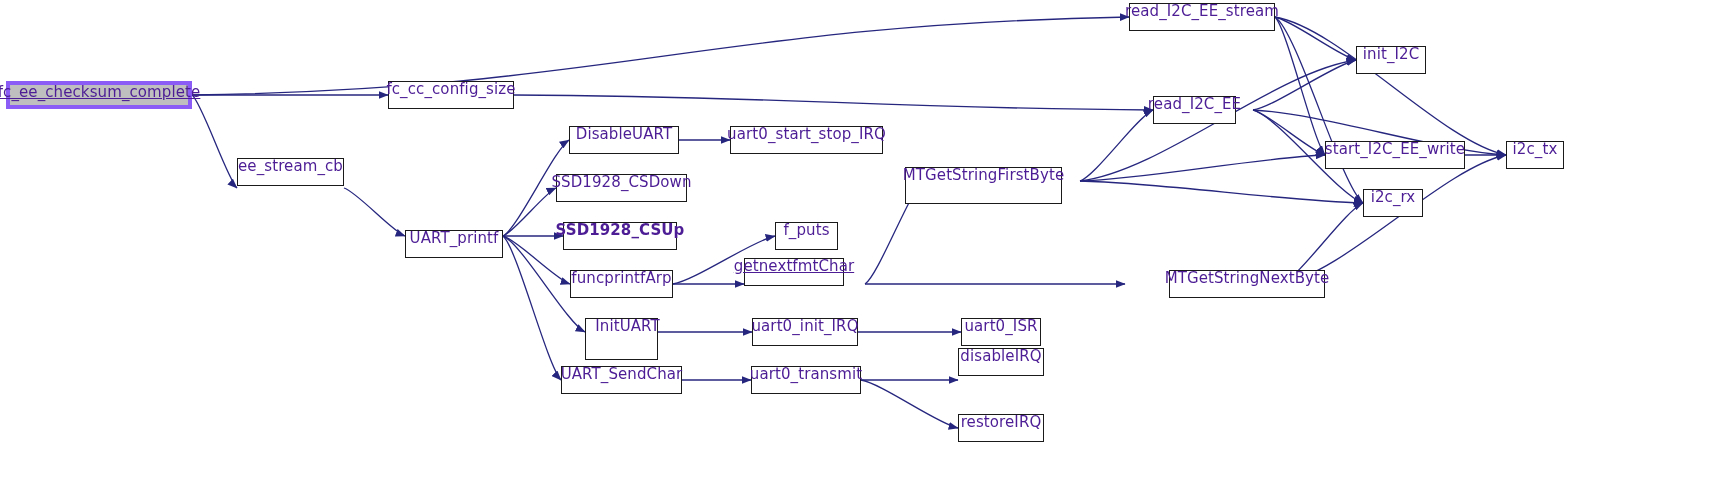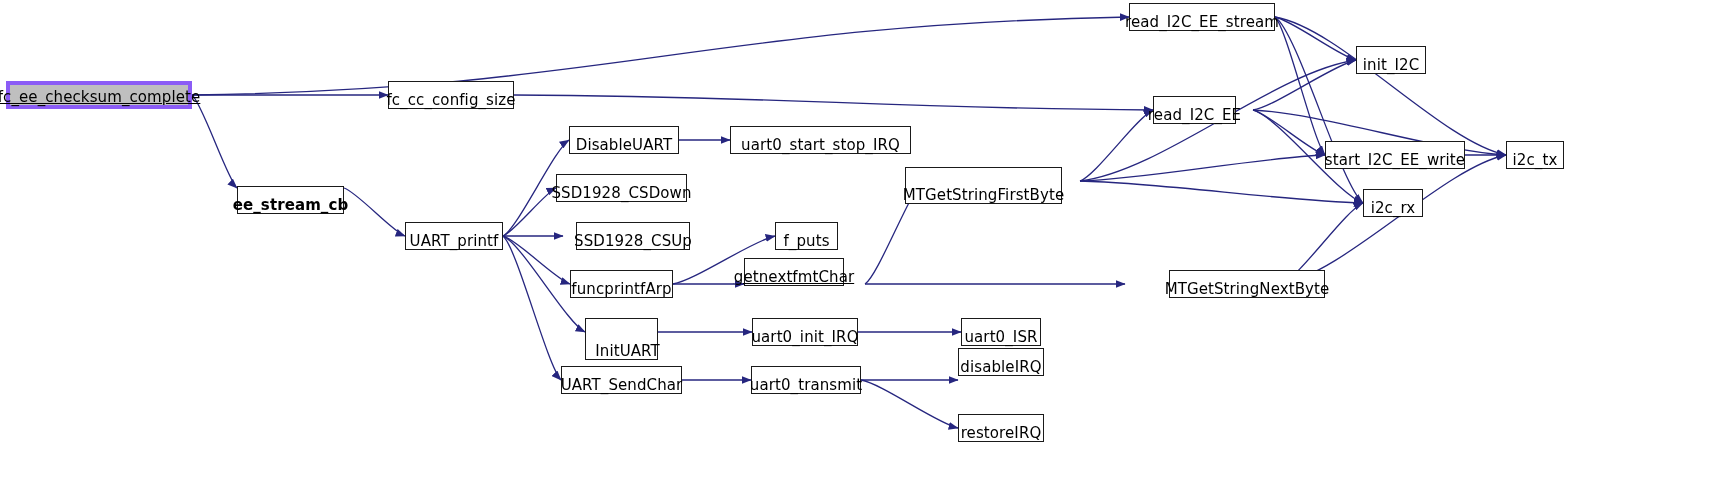--- a/index.html
+++ b/index.html
@@ -11,23 +11,23 @@
     background:#ffffff;
     overflow:hidden;
     font-family:"DejaVu Sans","Liberation Sans",sans-serif;
   }
   #edges{position:absolute;left:0;top:0;width:1736px;height:496px;}
   .node{
     position:absolute;
     box-sizing:border-box;
     border:1px solid #1a1a1a;
     background:#ffffff;
-    color:#000000;
+    color:#4c1d95;
     display:flex;
-    align-items:flex-end;
+    align-items:flex-start;
     justify-content:center;
     font-size:15px;
     line-height:1;
     white-space:nowrap;
     letter-spacing:0.1px;
   }
   .node.highlight{
     background:#bfbfbf;
     border:4px solid #8b5cf6;
     text-decoration:underline;
@@ -82,45 +82,45 @@
         <path d="M1465,155 C1473.0265384615384,155 1497.9734615384616,155 1506,155" fill="none" stroke="#26267f" stroke-width="1.3" marker-end="url(#ah)"></path>
       </g>
   </svg>
   <div id="nodes">
       <div class="node highlight" style="left: 6px; top: 81px; width: 186px; height: 28px;">
         <span>fc_ee_checksum_complete</span>
       </div>
       <div class="node" style="left: 388px; top: 81px; width: 126px; height: 28px;">
         <span>fc_cc_config_size</span>
       </div>
-      <div class="node" style="left: 237px; top: 186px; width: 107px; height: 28px; font-weight: bold;">
+      <div class="node" style="left: 237px; top: 158px; width: 107px; height: 28px;">
         <span>ee_stream_cb</span>
       </div>
-      <div class="node" style="left: 405px; top: 222px; width: 98px; height: 28px;">
+      <div class="node" style="left: 405px; top: 230px; width: 98px; height: 28px;">
         <span>UART_printf</span>
       </div>
       <div class="node" style="left: 569px; top: 126px; width: 110px; height: 28px;">
         <span>DisableUART</span>
       </div>
       <div class="node" style="left: 556px; top: 174px; width: 131px; height: 28px;">
         <span>SSD1928_CSDown</span>
       </div>
-      <div class="node" style="left: 576px; top: 222px; width: 114px; height: 28px;">
+      <div class="node" style="left: 563px; top: 222px; width: 114px; height: 28px; font-weight: bold;">
         <span>SSD1928_CSUp</span>
       </div>
       <div class="node" style="left: 570px; top: 270px; width: 103px; height: 28px;">
         <span>funcprintfArp</span>
       </div>
       <div class="node" style="left: 585px; top: 318px; width: 73px; height: 42px; padding-left: 12px;">
         <span>InitUART</span>
       </div>
       <div class="node" style="left: 561px; top: 366px; width: 121px; height: 28px;">
         <span>UART_SendChar</span>
       </div>
-      <div class="node" style="left: 730px; top: 126px; width: 181px; height: 28px;">
+      <div class="node" style="left: 730px; top: 126px; width: 153px; height: 28px;">
         <span>uart0_start_stop_IRQ</span>
       </div>
       <div class="node" style="left: 775px; top: 222px; width: 63px; height: 28px;">
         <span>f_puts</span>
       </div>
       <div class="node" style="left: 744px; top: 258px; width: 100px; height: 28px; text-decoration: underline;">
         <span>getnextfmtChar</span>
       </div>
       <div class="node" style="left: 752px; top: 318px; width: 106px; height: 28px;">
         <span>uart0_init_IRQ</span>

